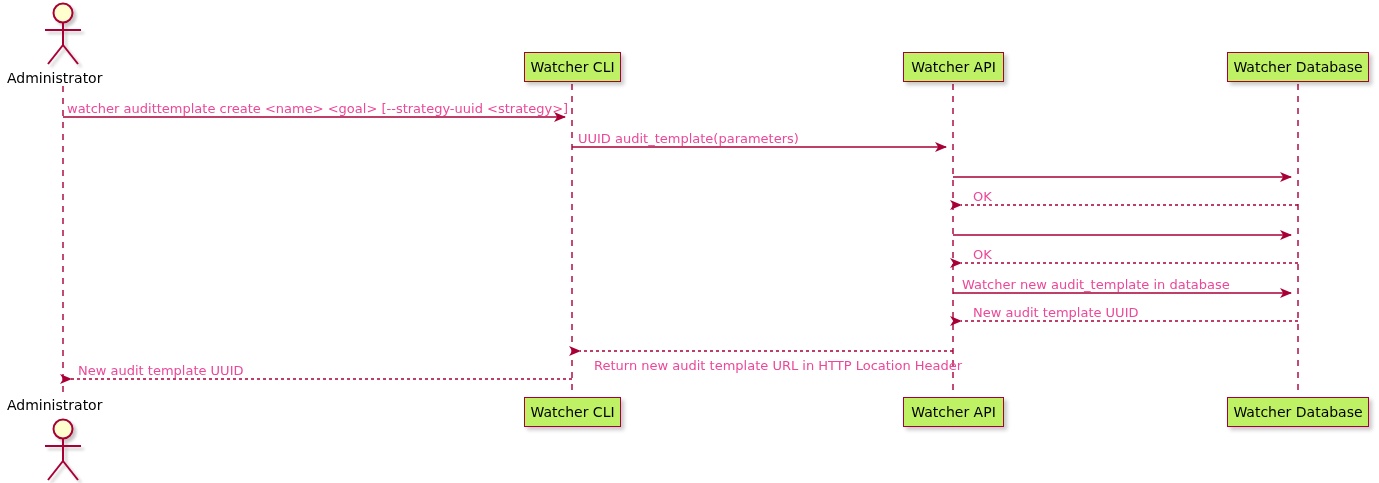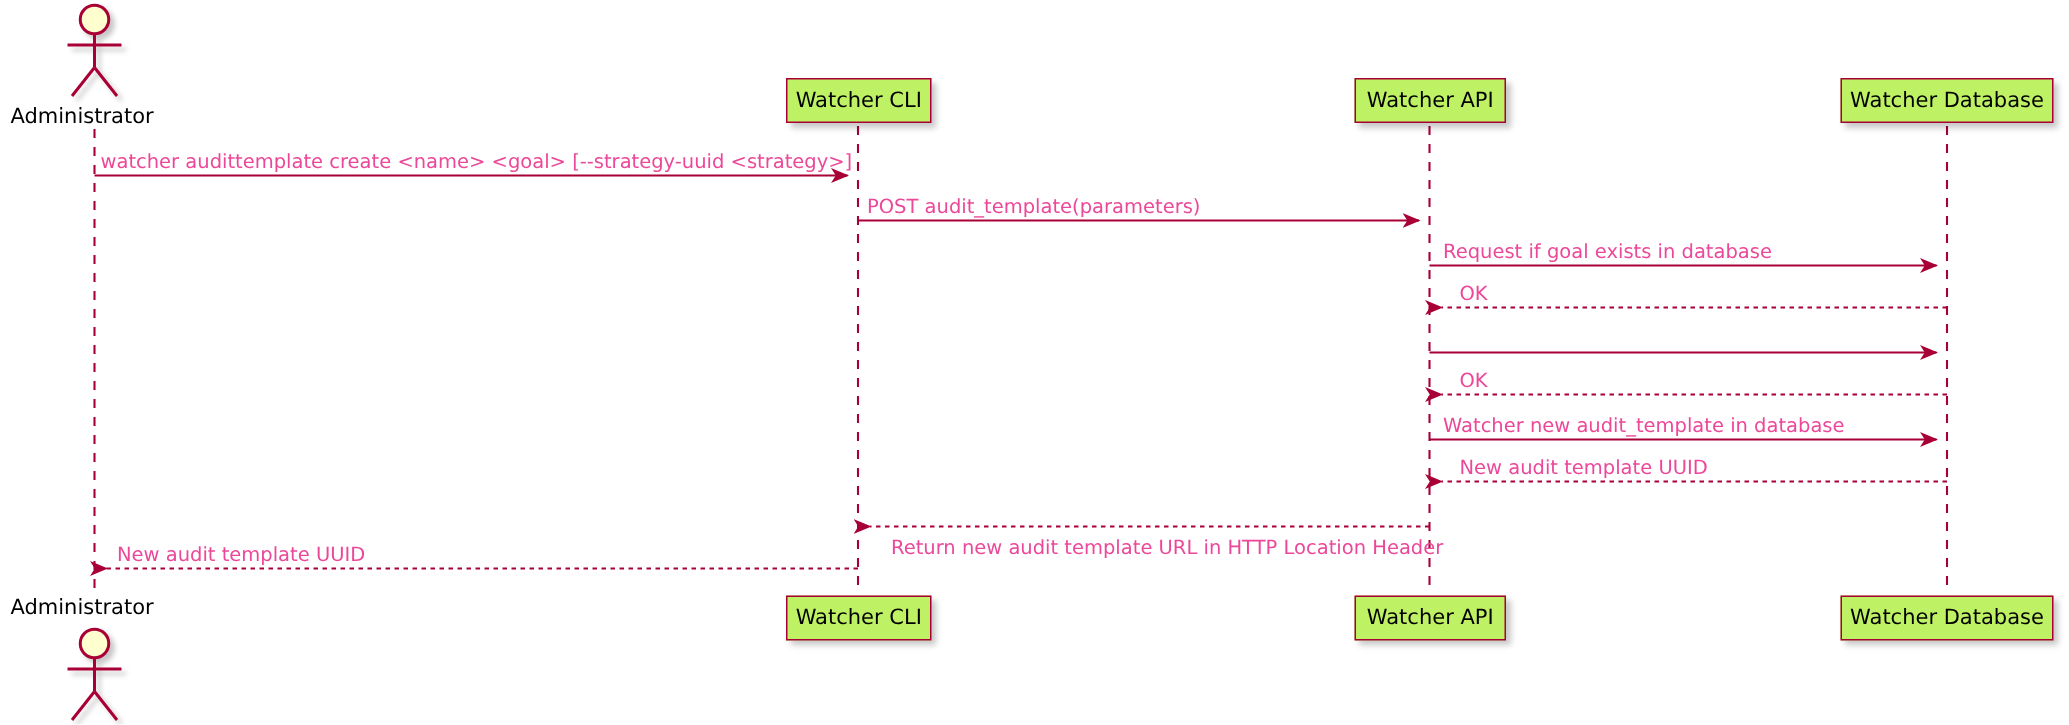--- a/index.html
+++ b/index.html
@@ -123,23 +123,22 @@
   <div class="participant-box" style="left:1227px; top:52px; width:142px; height:30px;">Watcher Database</div>
 
   <div class="participant-box" style="left:524px; top:397px; width:97px; height:30px;">Watcher CLI</div>
 
   <div class="participant-box" style="left:903px; top:397px; width:101px; height:30px;">Watcher API</div>
 
   <div class="participant-box" style="left:1227px; top:397px; width:142px; height:30px;">Watcher Database</div>
 
   <div class="msg-label" style="left:67px; top:101px;">watcher audittemplate create &lt;name&gt; &lt;goal&gt; [--strategy-uuid &lt;strategy&gt;]</div>
 
-  <div class="msg-label" style="left:578px; top:131px;">POST audit_template(parameters)</div>
+  <div class="msg-label" style="left:578px; top:131px;">UUID audit_template(parameters)</div>
 
-  <div class="msg-label" style="left:962px; top:161px;">Request if goal exists in database</div>
 
   <div class="msg-label" style="left:973px; top:189px;">OK</div>
 
 
   <div class="msg-label" style="left:973px; top:247px;">OK</div>
 
   <div class="msg-label" style="left:962px; top:277px;">Watcher new audit_template in database</div>
 
   <div class="msg-label" style="left:973px; top:305px;">New audit template UUID</div>
 

